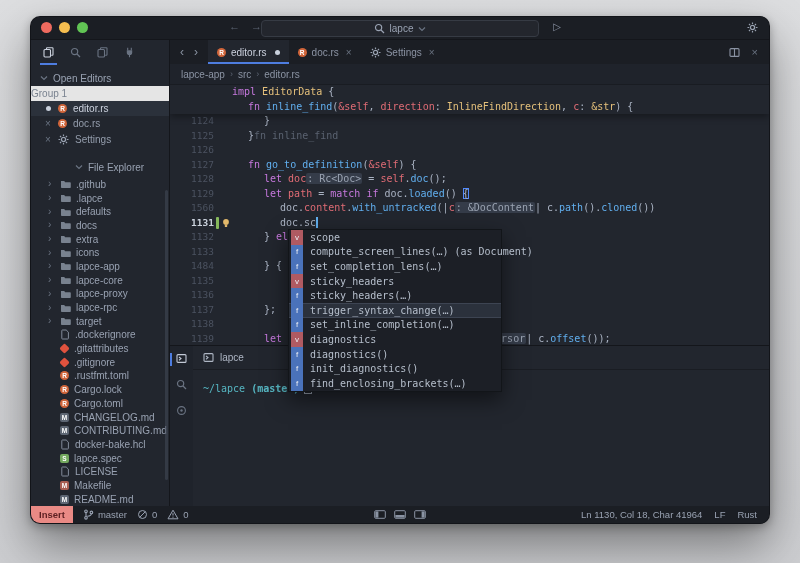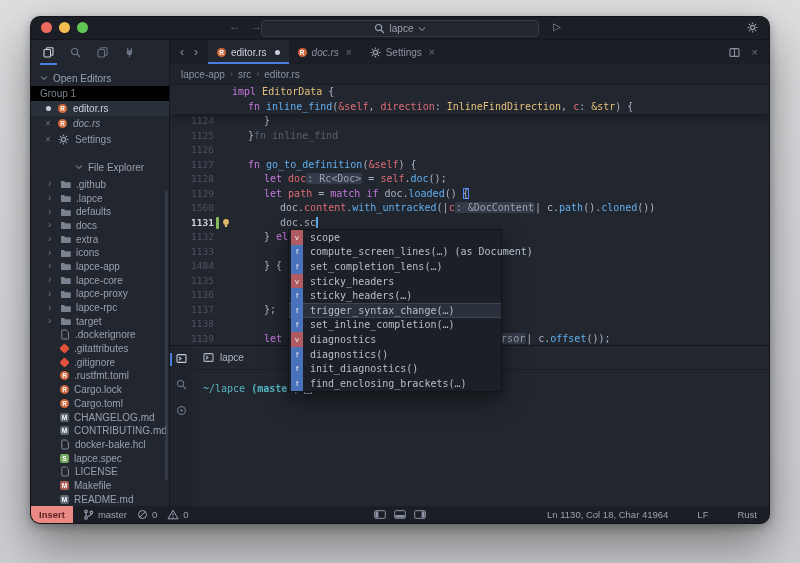--- a/index.html
+++ b/index.html
@@ -22,26 +22,26 @@
   .tb-gear{position:absolute;right:11px;top:5px}
   
   .main-row{flex:1;display:flex;min-height:0;}
   .sidebar{width:138px;flex:none;background:#22262e;border-right:1px solid #14161b;display:flex;flex-direction:column;position:relative;overflow:hidden;}
   .activity{height:25px;flex:none;display:flex;align-items:center;padding-left:4px;}
   .act-btn{width:27px;height:25px;display:flex;align-items:center;justify-content:center;position:relative;color:#6a7382;}
   .act-btn.active{color:#cdd3df;}
   .act-btn.active::after{content:"";position:absolute;left:5px;right:5px;bottom:0;height:2px;background:#4e7de0;}
   .sec-header{height:17px;display:flex;align-items:center;gap:5px;padding-left:9px;color:#99a2b2;font-size:10px;margin-top:5px;}
   .sec-chev{color:#6a7382;display:flex;}
-  .group-label{height:15px;display:flex;align-items:center;padding-left:9px;color:#79828f;font-size:10px;background:#000000;text-align:right;}
+  .group-label{height:15px;display:flex;align-items:center;color:#79828f;font-size:10px;background:#e5e5e5;text-align:right;}
   .oe-row{height:15.5px;display:flex;align-items:center;gap:6px;padding-left:13px;font-size:10px;color:#949dac;}
   .oe-row.active{background:#2b313b;color:#ccd2de;}
   .oe-mark{width:8px;display:flex;justify-content:center;color:#6a7382;font-size:10px;flex:none;}
   .oe-dot{width:5px;height:5px;border-radius:50%;background:#c9d0dc;}
-  .italic{font-style:italic;text-align:center;}
+  .italic{text-align:center;}
   .fe-list{margin-top:2px;}
   .fe-row{height:13.7px;display:flex;align-items:center;gap:5px;padding-left:17px;font-size:10px;color:#99a2b2;}
   .fe-chev{width:7px;flex:none;color:#6a7382;font-size:10px;line-height:10px;}
   .fbadge{width:9px;height:9px;flex:none;display:inline-flex;align-items:center;justify-content:center;color:#fff;
     border-radius:2px;font-size:6.5px;font-weight:bold;font-family:"Liberation Sans",sans-serif;}
   .b-rust{background:#d0653a;border-radius:50%;}
   .b-git{background:#e0523e;transform:rotate(45deg) scale(.82);}
   .b-md{background:#5d6673;}
   .b-t{background:transparent;border:1px solid #8a93a3;color:#8a93a3;width:7px;height:7px;}
   .b-spec{background:#73a85e;}
@@ -97,21 +97,21 @@
   .ptabrow{height:23px;flex:none;display:flex;align-items:center;gap:6px;padding-left:10px;color:#aeb6c4;font-size:10px;
     border-bottom:1px solid #1a1d23;}
   .pbody{flex:1;padding:12px 0 0 10px;font-family:"DejaVu Sans Mono",monospace;font-size:10px;}
   .t-path{color:#56b6c2}.t-branch{color:#56b6c2;font-weight:bold}
   .t-cursor{display:inline-block;width:6px;height:10px;border:1px solid #98a1b0;margin-left:5px;vertical-align:-2px;}
   
   .statusbar{height:17px;flex:none;background:#1b1e24;display:flex;align-items:center;font-size:9.5px;color:#99a2b2;position:relative;}
   .mode{background:#e98a85;color:#5c1f21;height:100%;display:flex;align-items:center;padding:0 8px;font-weight:bold;}
   .sb-group{display:flex;align-items:center;gap:4px;margin-left:10px;}
   .sb-center{position:absolute;left:50%;transform:translateX(-50%);display:flex;gap:8px;align-items:center;color:#8a93a3;}
-  .sb-right{margin-left:auto;display:flex;align-items:center;gap:29px;padding-right:12px;}
+  .sb-right{margin-left:auto;display:flex;align-items:center;gap:12px;padding-right:12px;}
   svg{display:block}
 </style>
 </head>
 <body>
 
 <div class="page">
   <div class="window">
 
     <div class="titlebar">
       <div class="lights">

